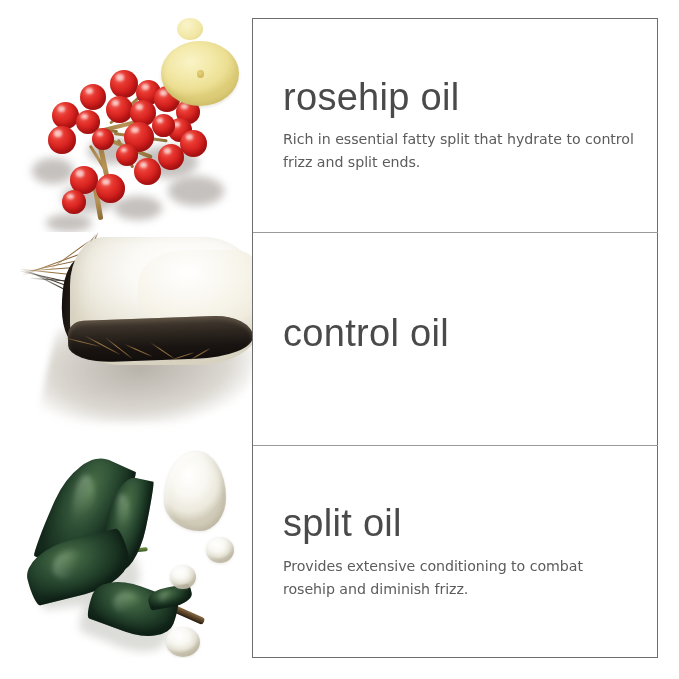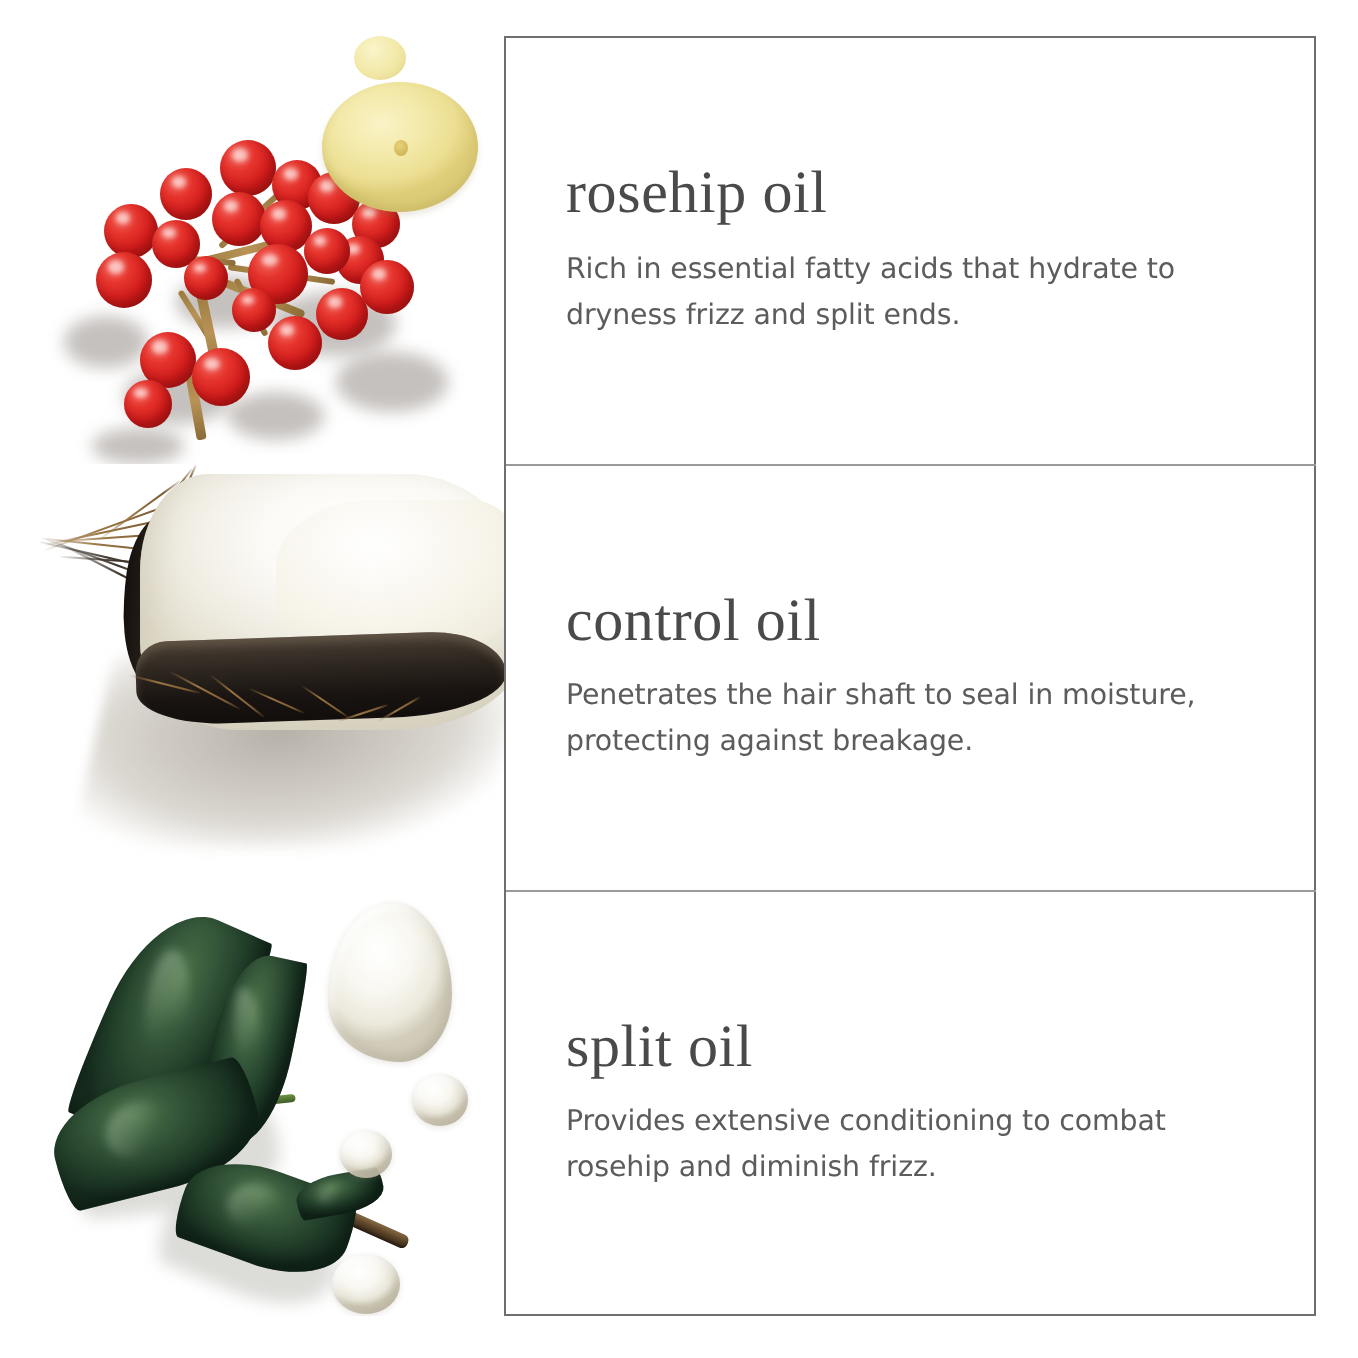--- a/index.html
+++ b/index.html
@@ -70,22 +70,22 @@
     width: 405px;
     height: 100%;
     display: flex;
     flex-direction: column;
     justify-content: center;
     padding-left: 30px;
     padding-right: 16px;
   }
 
   .heading {
-    font-family: Liberation Serif, serif;
-    font-size: 30px;
+    font-family: Liberation Sans, sans-serif;
+    font-size: 38px;
     font-weight: 400;
     color: #4a4a4a;
     letter-spacing: 0.3px;
     line-height: 1.15;
     margin-bottom: 9px;
   }
   .body-copy {
     font-family: "DejaVu Sans", "Liberation Sans", sans-serif;
     font-size: 14.2px;
     font-weight: 400;
@@ -315,21 +315,21 @@
         <div class="berry" style="left:98px;  top:126px; width:22px; height:22px;"></div>
         <div class="berry" style="left:74px;  top:110px; width:22px; height:22px;"></div>
 
         <div class="oil-drop-small"></div>
         <div class="oil-drop-big"></div>
       </div>
     </div>
 
     <div class="cell-txt">
       <div class="heading">rosehip oil</div>
-      <div class="body-copy">Rich in essential fatty acids that hydrate to dryness frizz and split ends.</div>
+      <div class="body-copy">Rich in essential fatty split that hydrate to control frizz and split ends.</div>
     </div>
   </div>
 
   <div class="row row2">
 
     <div class="cell-img">
       <div class="coco-scene">
 
         <div class="coco-shadow"></div>
 
@@ -356,21 +356,20 @@
         <div class="fiber" style="left:104px; top:124px; width:30px; transform:rotate(24deg);"></div>
         <div class="fiber" style="left:128px; top:126px; width:28px; transform:rotate(34deg);"></div>
         <div class="fiber" style="left:150px; top:120px; width:26px; transform:rotate(-18deg);"></div>
         <div class="fiber" style="left:168px; top:116px; width:24px; transform:rotate(-30deg);"></div>
         <div class="fiber" style="left:46px;  top:114px; width:36px; transform:rotate(14deg);"></div>
       </div>
     </div>
 
     <div class="cell-txt">
       <div class="heading">control oil</div>
-      <div class="body-copy">Penetrates the hair shaft to seal in moisture, protecting against breakage.</div>
     </div>
   </div>
 
   <div class="row row3">
 
     <div class="cell-img">
       <div class="argan-scene">
 
         <div class="leaf-shadow" style="left:18px; top:112px; width:104px; height:48px; transform:rotate(-6deg);"></div>
         <div class="leaf-shadow" style="left:62px; top:160px; width:88px;  height:42px; transform:rotate(22deg);"></div>

